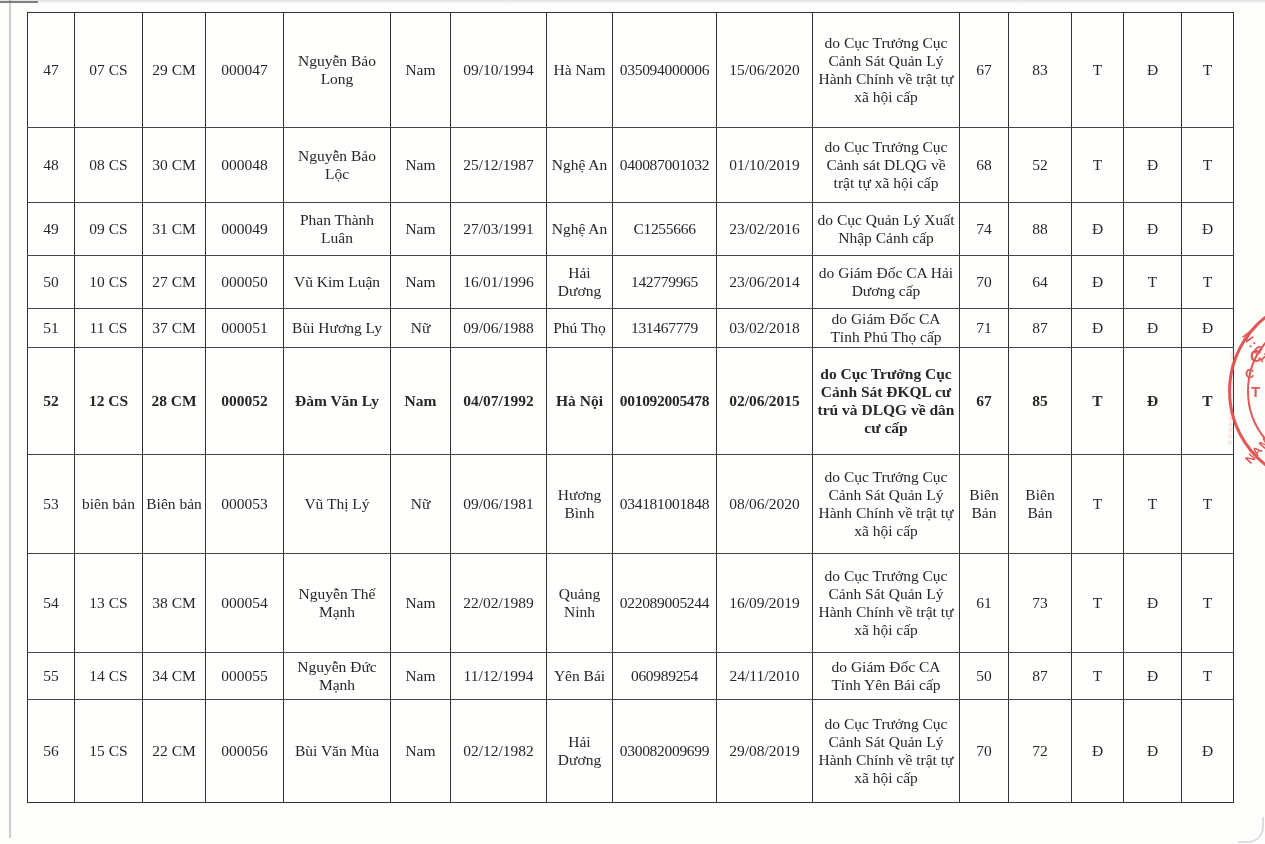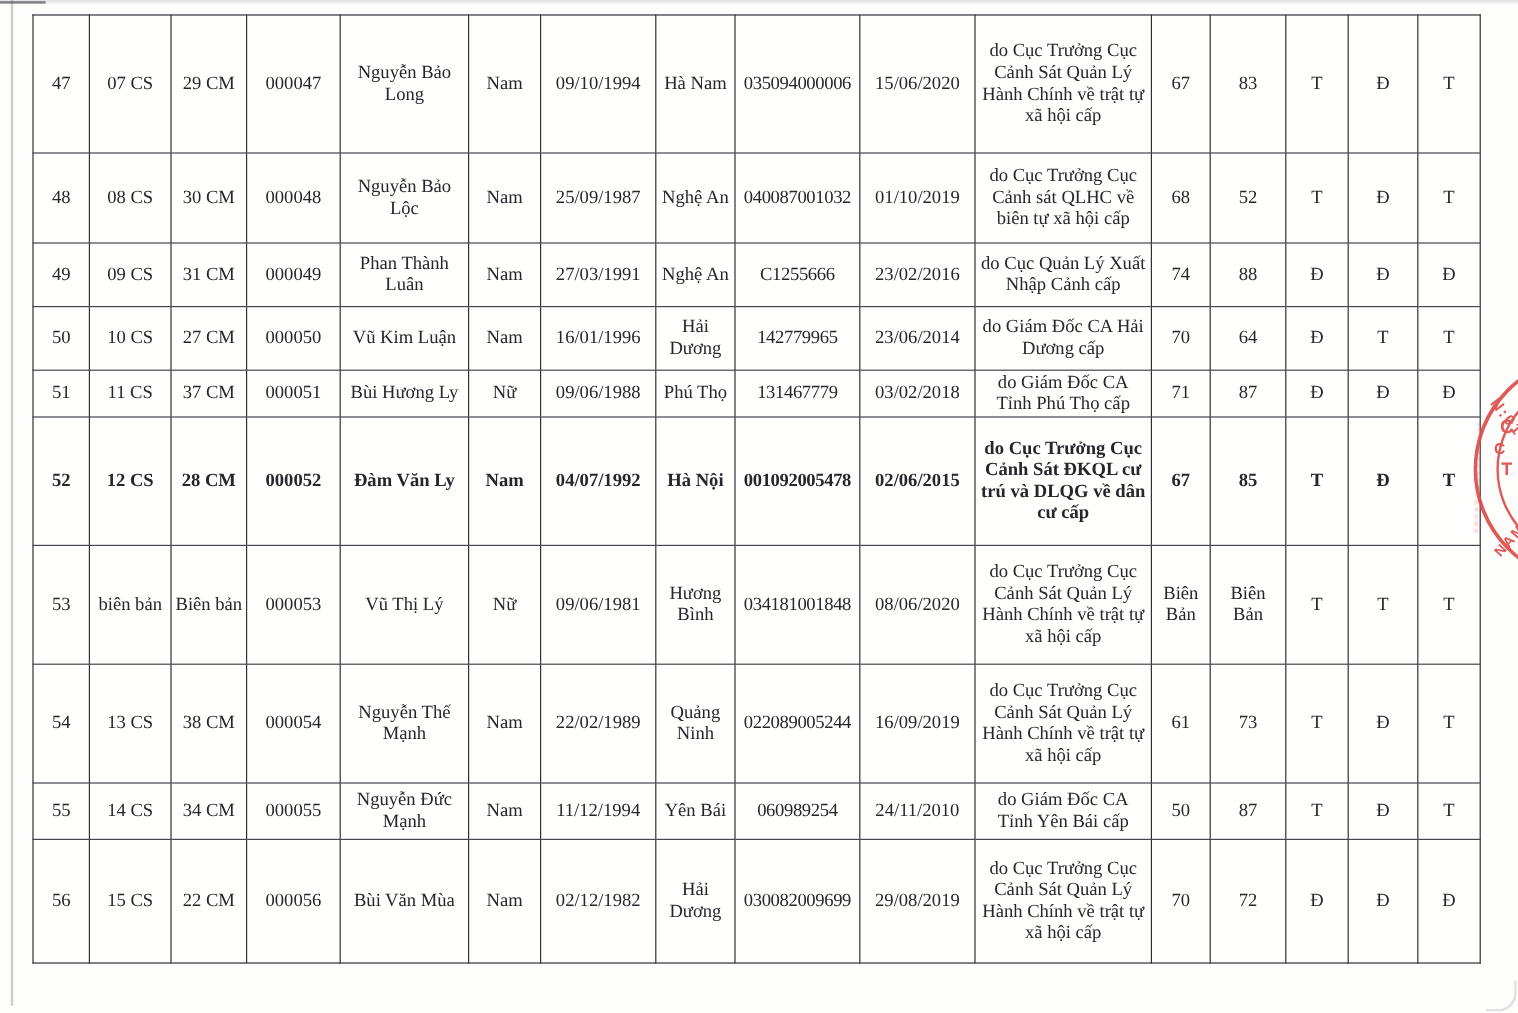--- a/index.html
+++ b/index.html
@@ -109,25 +109,25 @@
         <td class="c14">Đ</td>
         <td class="c15">T</td>
       </tr>
       <tr class="r1">
         <td class="c0">48</td>
         <td class="c1">08 CS</td>
         <td class="c2">30 CM</td>
         <td class="c3">000048</td>
         <td class="c4">Nguyễn Bảo Lộc</td>
         <td class="c5">Nam</td>
-        <td class="c6">25/09/1987</td>
+        <td class="c6">25/12/1987</td>
         <td class="c7">Nghệ An</td>
         <td class="c8">040087001032</td>
         <td class="c9">01/10/2019</td>
-        <td class="c10">do Cục Trưởng Cục Cảnh sát QLHC về biên tự xã hội cấp</td>
+        <td class="c10">do Cục Trưởng Cục Cảnh sát DLQG về trật tự xã hội cấp</td>
         <td class="c11">68</td>
         <td class="c12">52</td>
         <td class="c13">T</td>
         <td class="c14">Đ</td>
         <td class="c15">T</td>
       </tr>
       <tr class="r2">
         <td class="c0">49</td>
         <td class="c1">09 CS</td>
         <td class="c2">31 CM</td>

